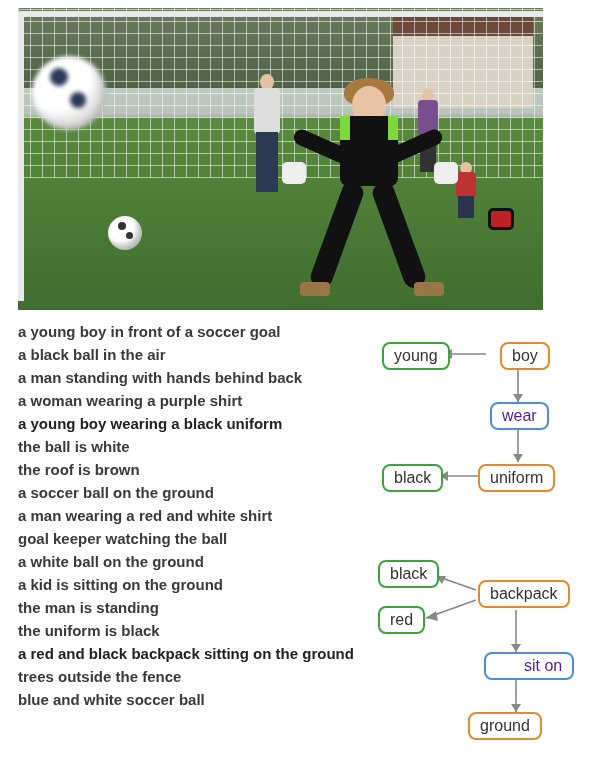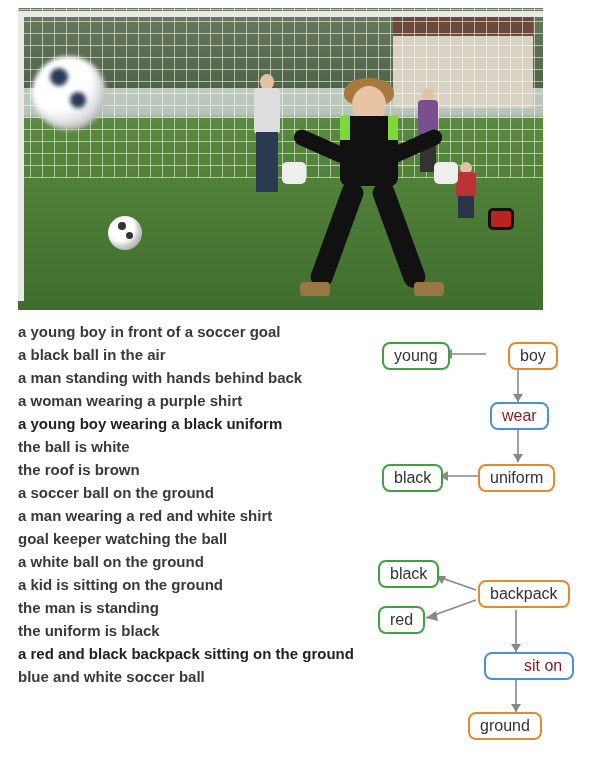--- a/index.html
+++ b/index.html
@@ -110,21 +110,21 @@
     border: 2px solid;
     border-radius: 8px;
     padding: 4px 10px;
     font-size: 16px;
     background: #fff;
     text-align: center;
     line-height: 1;
   }
   .node.attr   { border-color: #3fa23f; color:#333;}
   .node.obj    { border-color: #e28a2e; color:#333;}
-  .node.rel    { border-color: #4d8fd6; color:#7f1d1d;}
+  .node.rel    { border-color: #4d8fd6; color:#4c1d95;}
   svg.edges { position:absolute; top:0; left:0; width:100%; height:100%; overflow:visible;}
   svg.edges line { stroke:#888; stroke-width:1.6;}
   svg.edges polygon { fill:#888;}
 </style>
 </head>
 <body>
 
 <div class="figure-image">
   <div class="trees"></div>
   <div class="building"></div>
@@ -177,20 +177,21 @@
     <div class="cap">the ball is white</div>
     <div class="cap">the roof is brown</div>
     <div class="cap">a soccer ball on the ground</div>
     <div class="cap">a man wearing a red and white shirt</div>
     <div class="cap">goal keeper watching the ball</div>
     <div class="cap">a white ball on the ground</div>
     <div class="cap">a kid is sitting on the ground</div>
     <div class="cap">the man is standing</div>
     <div class="cap">the uniform is black</div>
     <div class="cap bold">a red and black backpack sitting on the ground</div>
+    <div class="cap">trees outside the fence</div>
     <div class="cap">blue and white soccer ball</div>
   </div>
 
 <div class="graphs">
 
   <div class="graph graph1">
     <svg class="edges">
 
       <line x1="126" y1="18" x2="84" y2="18"></line>
       <polygon points="84,18 92,13 92,23"></polygon>
@@ -198,21 +199,21 @@
       <line x1="158" y1="31" x2="158" y2="66"></line>
       <polygon points="158,66 153,58 163,58"></polygon>
 
       <line x1="158" y1="92" x2="158" y2="126"></line>
       <polygon points="158,126 153,118 163,118"></polygon>
 
       <line x1="120" y1="140" x2="80" y2="140"></line>
       <polygon points="80,140 88,135 88,145"></polygon>
     </svg>
     <div class="node attr" style="top:6px; left:22px;">young</div>
-    <div class="node obj" style="top:6px; left:148px;">boy</div>
+    <div class="node obj" style="top:6px; left:140px;">boy</div>
     <div class="node rel" style="top:66px; left:130px;">wear</div>
     <div class="node attr" style="top:128px; left:22px;">black</div>
     <div class="node obj" style="top:128px; left:118px;">uniform</div>
   </div>
 
   <div class="graph graph2">
     <svg class="edges">
 
       <line x1="116" y1="34" x2="76" y2="20"></line>
       <polygon points="76,20 86,20 82,28"></polygon>

